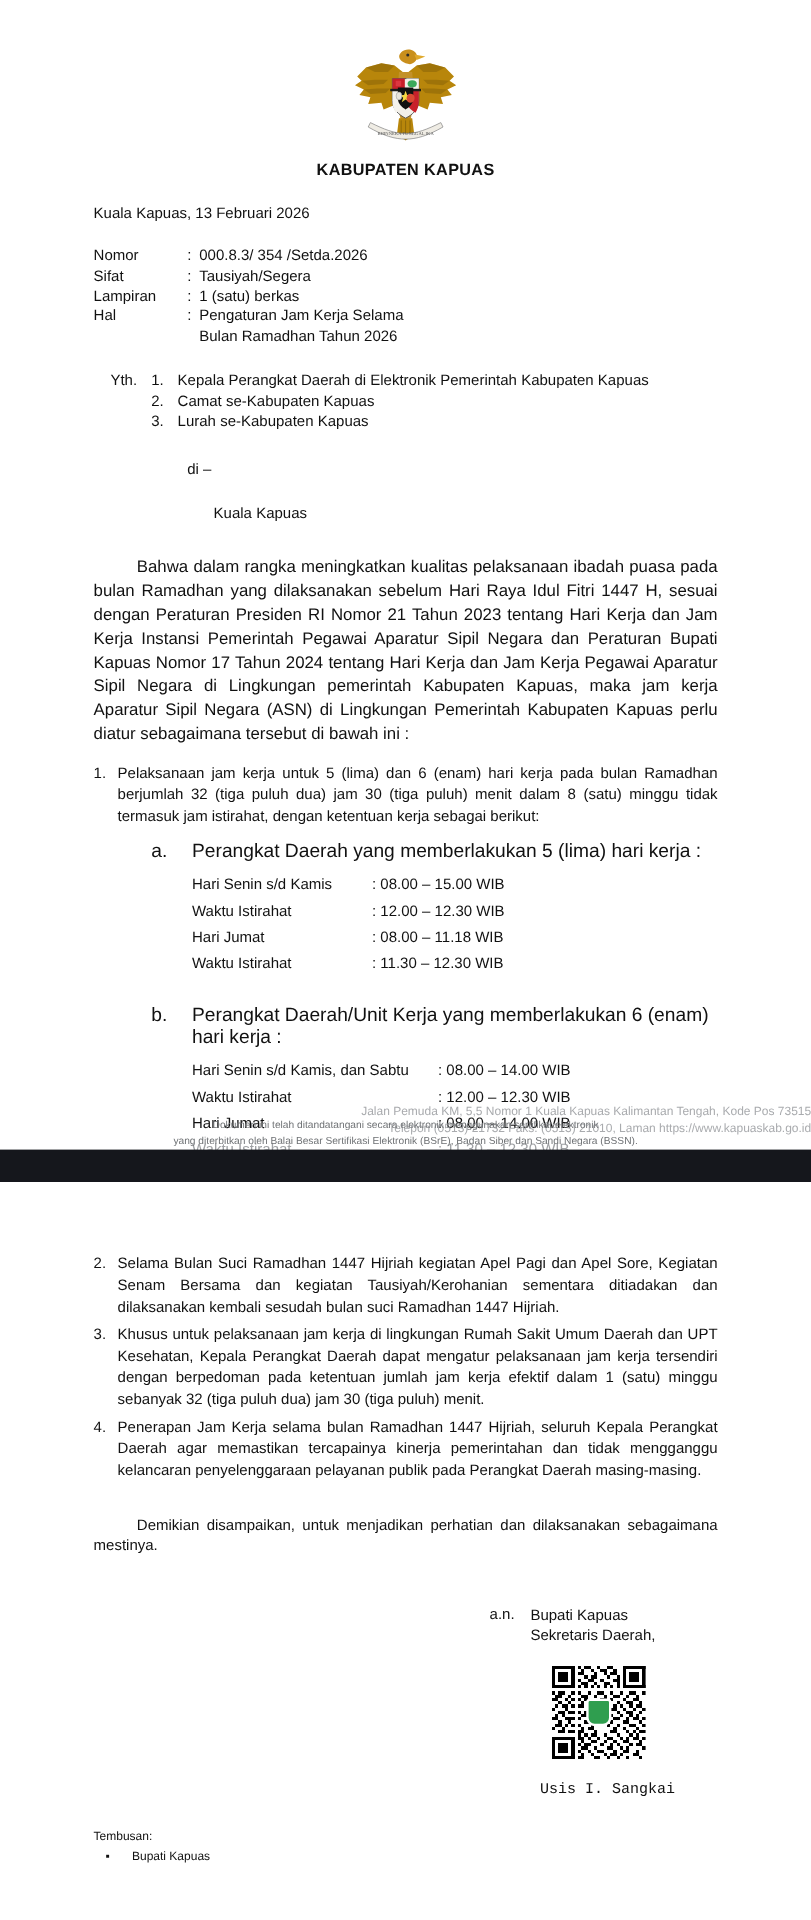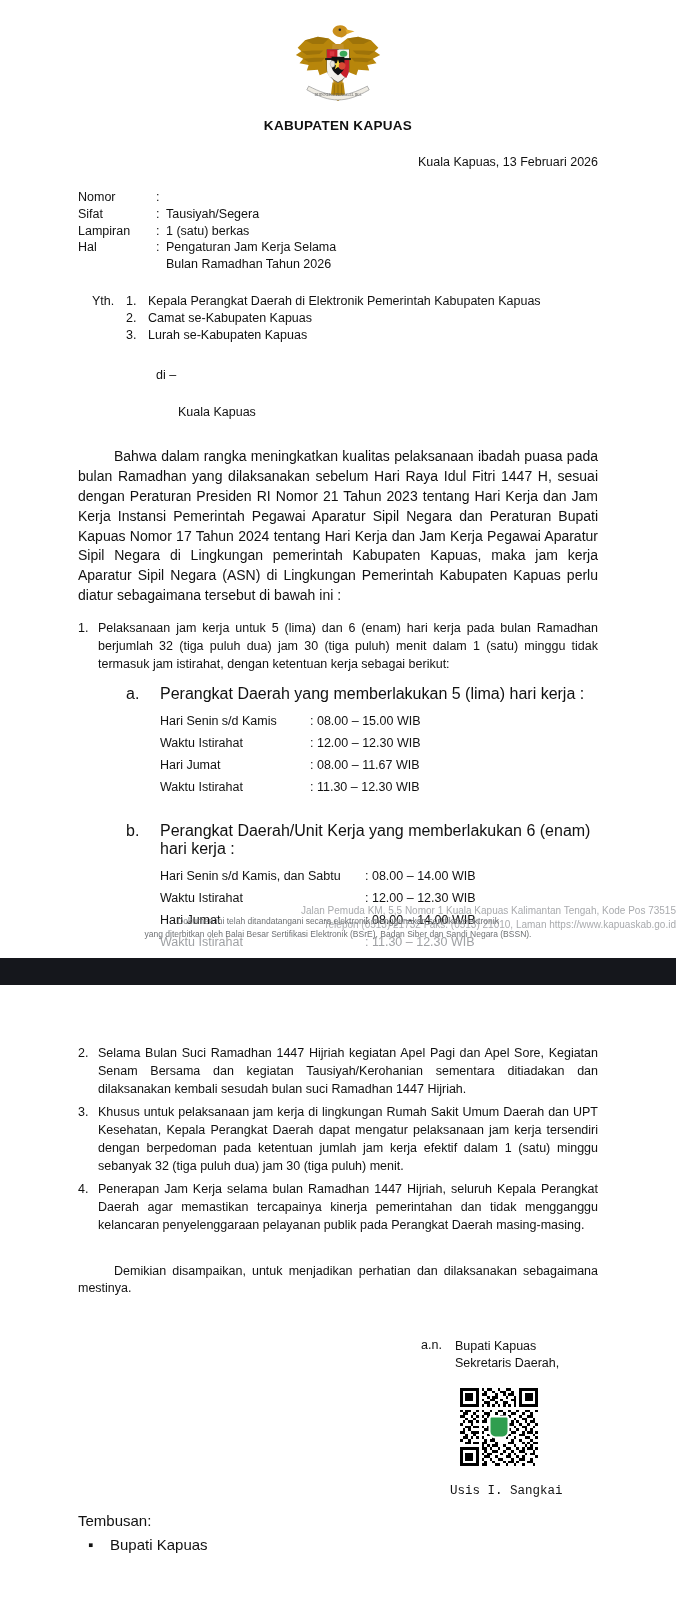--- a/index.html
+++ b/index.html
@@ -16,21 +16,21 @@
     overflow: hidden;
   }
 
   .page {
     position: absolute;
     left: 0;
     width: 676px;
     background: #ffffff;
     box-sizing: border-box;
   }
-  #page-one { top: 0; height: 958px; padding: 0 78px; }
+  #page-one { top: 16px; height: 958px; padding: 0 78px; }
   #page-two { top: 985px; height: 615px; padding: 0 78px; }
 
   .page-break-band {
     position: absolute;
     left: 0;
     top: 958px;
     width: 676px;
     height: 27px;
     background: #15171c;
   }
@@ -47,21 +47,20 @@
     display: block;
   }
   .kop-title {
     font-size: 13.5px;
     font-weight: bold;
     letter-spacing: 0.3px;
     margin-top: 8px;
   }
 
   .place-date {
-    text-align: right;
     font-size: 12.5px;
     margin-top: 22px;
   }
 
   
   .meta {
     margin-top: 20px;
     font-size: 12.5px;
     line-height: 1.34;
   }
@@ -160,21 +159,21 @@
     text-align: justify;
     text-indent: 36px;
   }
 
   .signature {
     margin-top: 40px;
     margin-left: 330px;
     font-size: 12.5px;
   }
   .sig-head { display: flex; }
-  .sig-an { width: 34px; flex: none; margin-left: 13px; }
+  .sig-an { width: 34px; flex: none; }
   .sig-lines { flex: 1; line-height: 1.35; }
   .qr-wrap {
     margin-top: 16px;
     margin-left: 52px;
   }
   .qr {
     width: 78px;
     height: 78px;
     position: relative;
     image-rendering: pixelated;
@@ -191,22 +190,22 @@
     border-radius: 3px 3px 7px 7px;
   }
   .sig-name {
     margin-top: 18px;
     margin-left: 42px;
     font-size: 12.5px;
     font-family: Liberation Mono, monospace;
   }
 
   .tembusan {
-    margin-top: 12px;
-    font-size: 15px;
+    margin-top: 25px;
+    font-size: 10px;
     line-height: 1.5;
   }
   .tembusan-item {
     display: flex;
     margin-left: 10px;
     margin-top: 2px;
   }
   .tembusan-bullet { width: 22px; flex: none; }
 </style>
 </head>
@@ -263,20 +262,21 @@
     </svg>
     <div class="kop-title">KABUPATEN KAPUAS</div>
   </div>
 
   <div class="place-date">Kuala Kapuas, 13 Februari 2026</div>
 
   <div class="meta">
     <div class="meta-row">
       <span class="meta-label">Nomor</span>
       <span class="meta-sep">:</span>
+      <span class="meta-value">000.8.3/ 354 /Setda.2026</span>
     </div>
     <div class="meta-row">
       <span class="meta-label">Sifat</span>
       <span class="meta-sep">:</span>
       <span class="meta-value">Tausiyah/Segera</span>
     </div>
     <div class="meta-row">
       <span class="meta-label">Lampiran</span>
       <span class="meta-sep">:</span>
       <span class="meta-value">1 (satu) berkas</span>
@@ -309,42 +309,42 @@
     </div>
     <div class="di-line">di –</div>
     <div class="kota-line">Kuala Kapuas</div>
   </div>
 
   <div class="body-para">Bahwa dalam rangka meningkatkan kualitas pelaksanaan ibadah puasa pada bulan Ramadhan yang dilaksanakan sebelum Hari Raya Idul Fitri 1447 H, sesuai dengan Peraturan Presiden RI Nomor 21 Tahun 2023 tentang Hari Kerja dan Jam Kerja Instansi Pemerintah Pegawai Aparatur Sipil Negara dan Peraturan Bupati Kapuas Nomor 17 Tahun 2024 tentang Hari Kerja dan Jam Kerja Pegawai Aparatur Sipil Negara di Lingkungan pemerintah Kabupaten Kapuas, maka jam kerja Aparatur Sipil Negara (ASN) di Lingkungan Pemerintah Kabupaten Kapuas perlu diatur sebagaimana tersebut di bawah ini :</div>
 
   <div class="num-list">
     <div class="num-item">
       <span class="num-marker">1.</span>
-      <span class="num-body">Pelaksanaan jam kerja untuk 5 (lima) dan 6 (enam) hari kerja pada bulan Ramadhan berjumlah 32 (tiga puluh dua) jam 30 (tiga puluh) menit dalam 1 (satu) minggu tidak termasuk jam istirahat, dengan ketentuan kerja sebagai berikut:</span>
+      <span class="num-body">Pelaksanaan jam kerja untuk 5 (lima) dan 6 (enam) hari kerja pada bulan Ramadhan berjumlah 32 (tiga puluh dua) jam 30 (tiga puluh) menit dalam 8 (satu) minggu tidak termasuk jam istirahat, dengan ketentuan kerja sebagai berikut:</span>
     </div>
   </div>
 
   <div class="sub-block">
     <div class="sub-head">
       <span class="sub-marker">a.</span>
       <span class="sub-title">Perangkat Daerah yang memberlakukan 5 (lima) hari kerja :</span>
     </div>
     <table class="sched-table sched-a">
       <tbody>
           <tr>
         <td class="sched-day">Hari Senin s/d Kamis</td>
         <td><span>:</span>&nbsp;<span>08.00 – 15.00 WIB</span></td>
       </tr>
       <tr>
         <td class="sched-day">Waktu Istirahat</td>
         <td><span>:</span>&nbsp;<span>12.00 – 12.30 WIB</span></td>
       </tr>
       <tr>
         <td class="sched-day">Hari Jumat</td>
-        <td><span>:</span>&nbsp;<span>08.00 – 11.67 WIB</span></td>
+        <td><span>:</span>&nbsp;<span>08.00 – 11.18 WIB</span></td>
       </tr>
       <tr>
         <td class="sched-day">Waktu Istirahat</td>
         <td><span>:</span>&nbsp;<span>11.30 – 12.30 WIB</span></td>
       </tr>
     </tbody>
       </table>
   </div>
 
   <div class="sub-block" style="margin-top:24px;">

